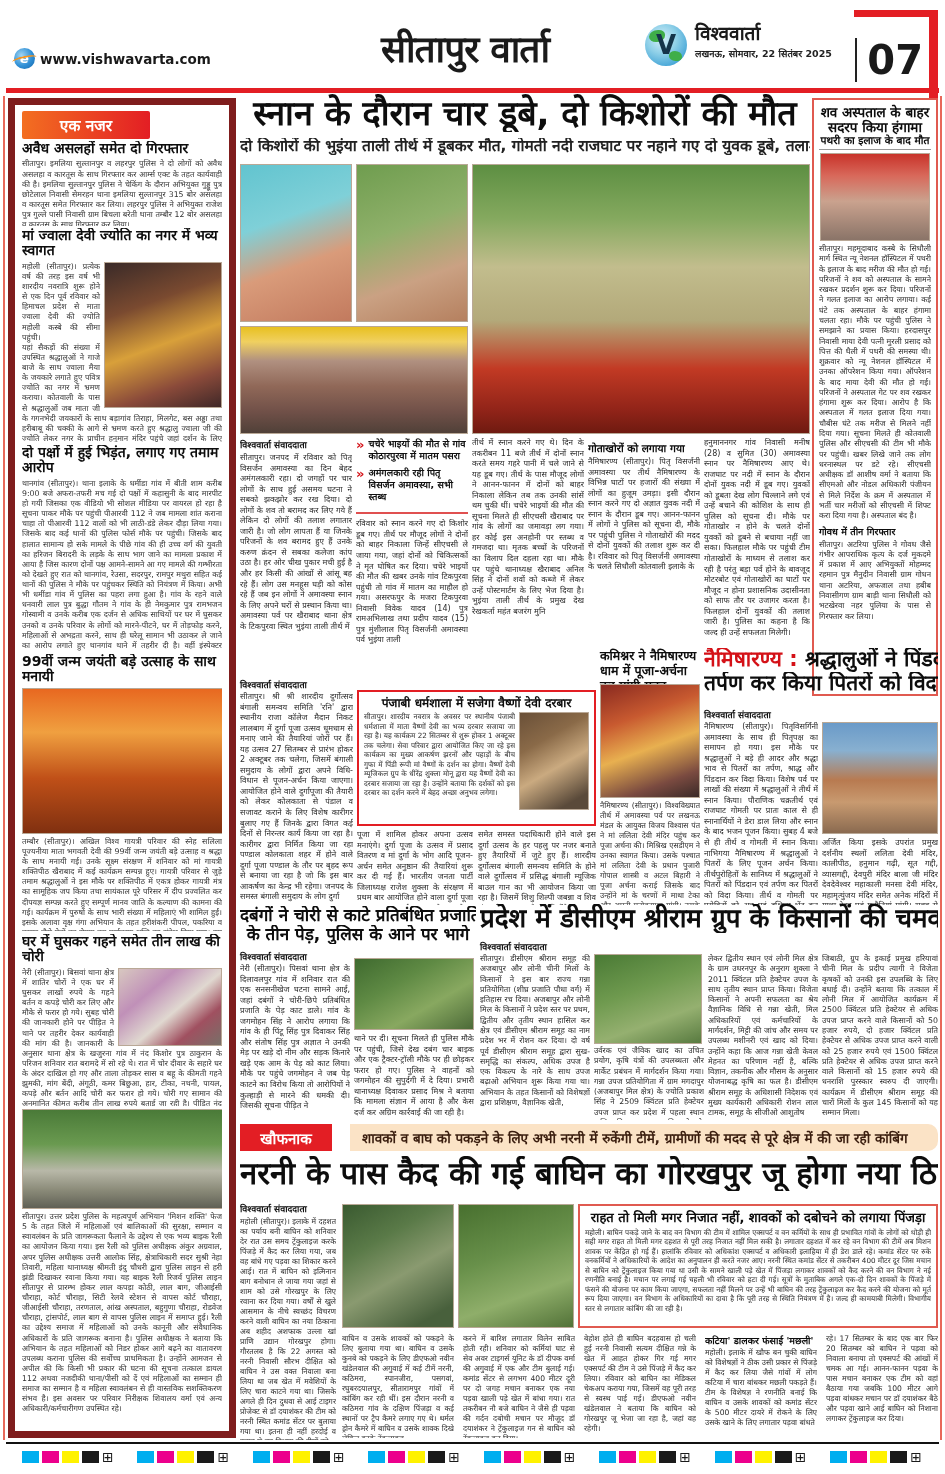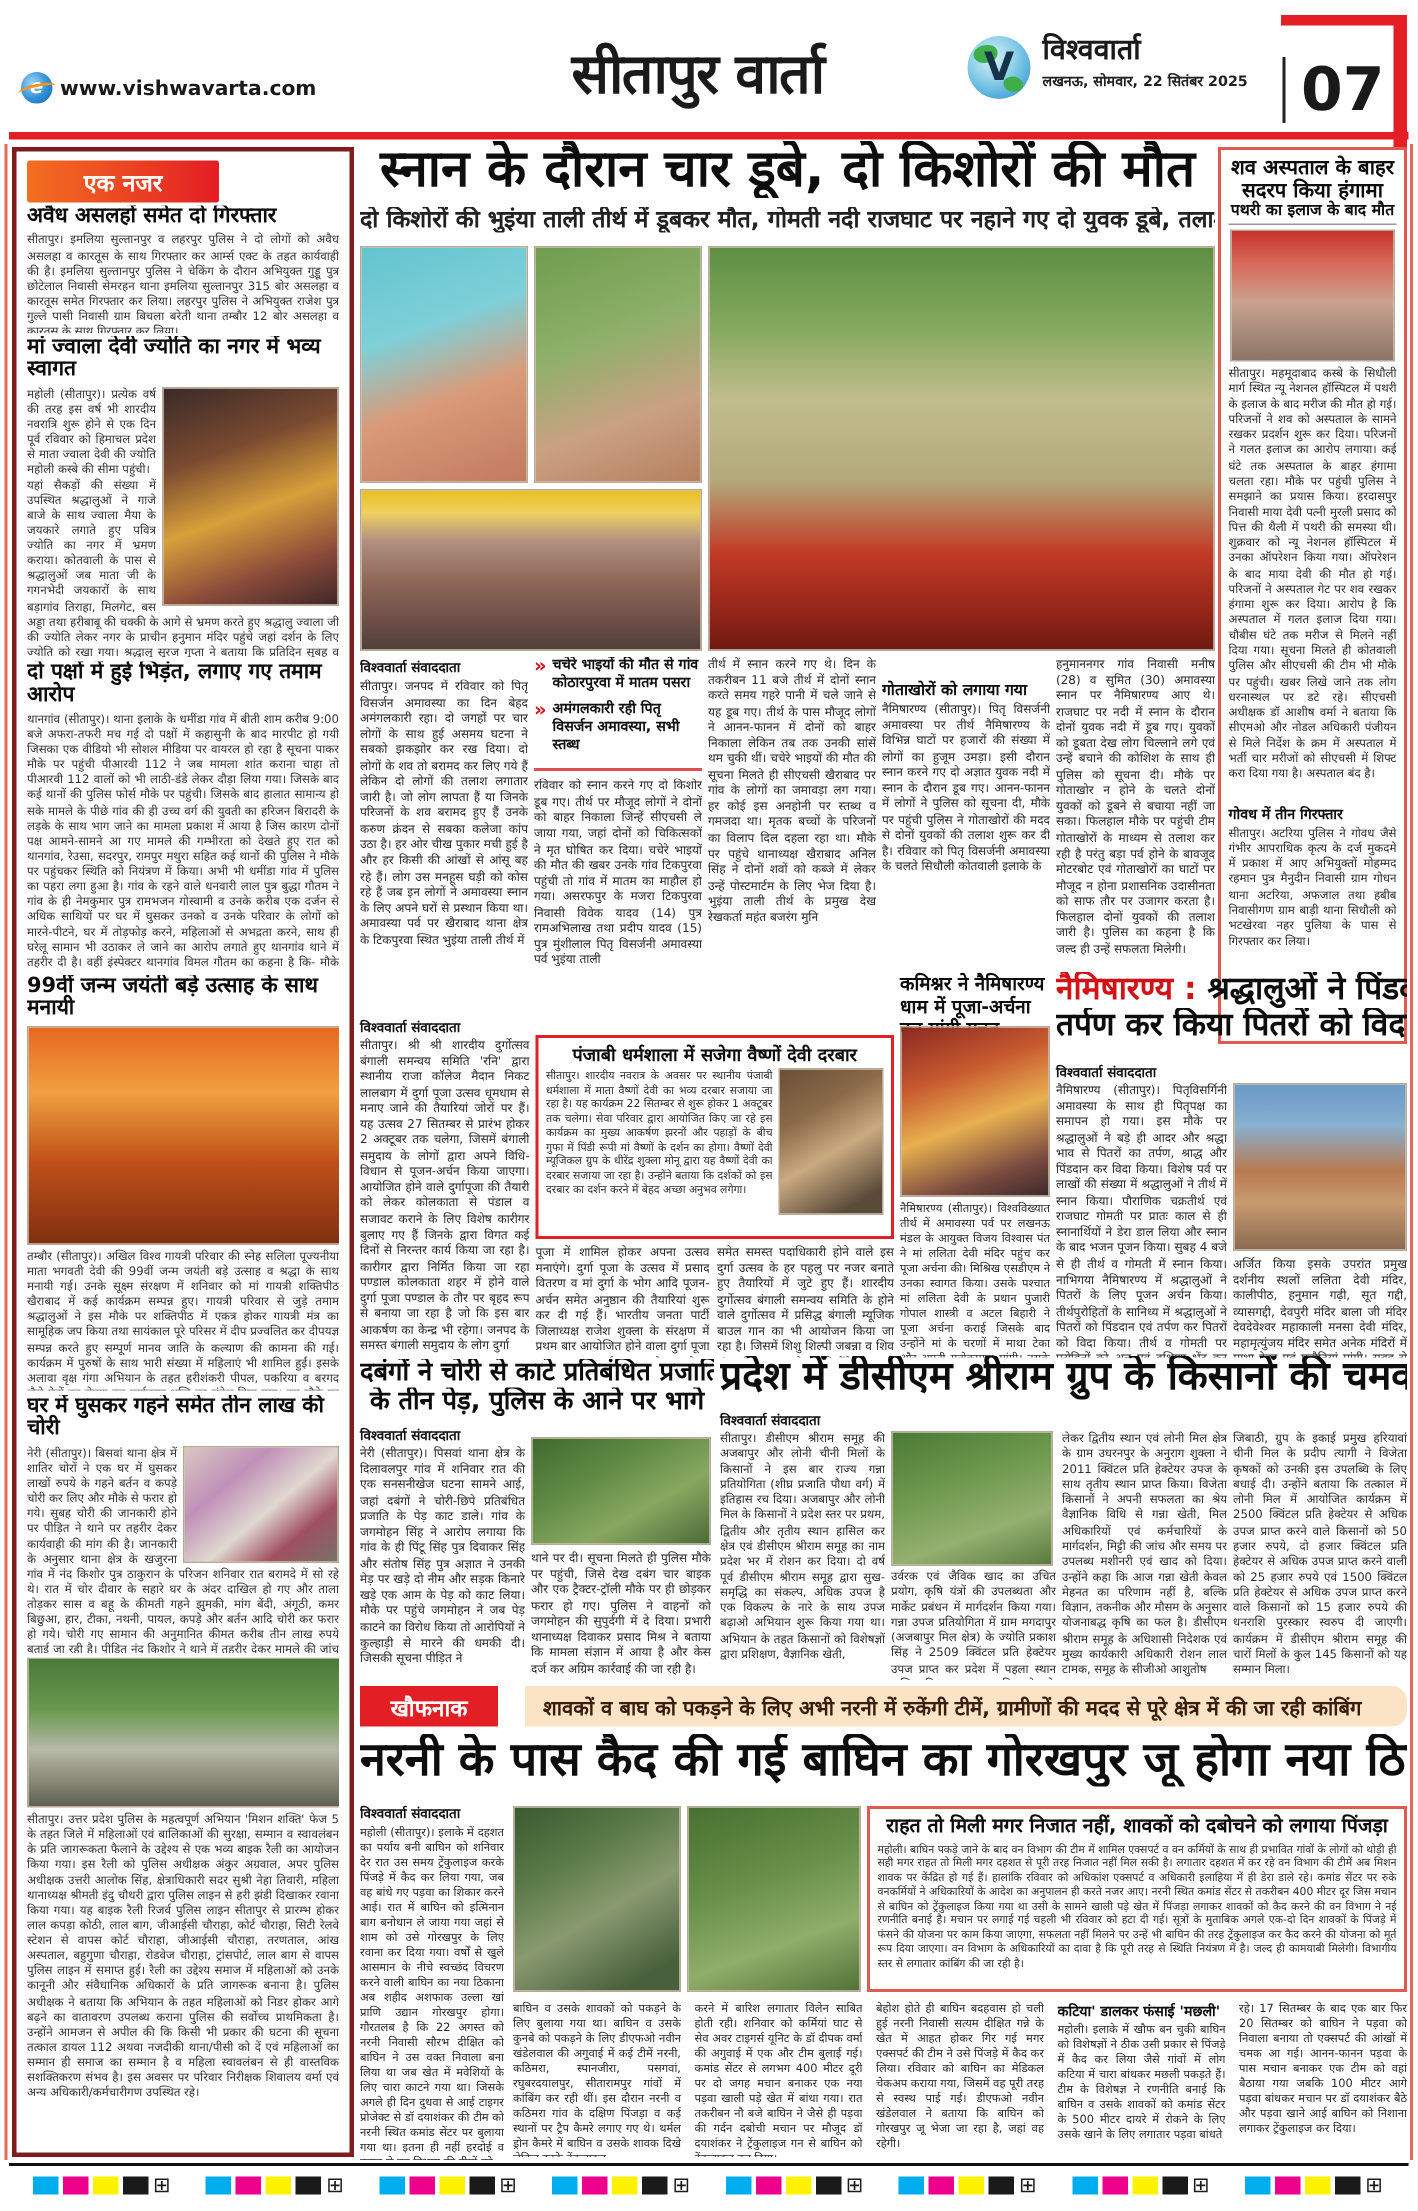--- a/index.html
+++ b/index.html
@@ -30,32 +30,32 @@
   .brandlogo::after{content:"";position:absolute;right:5px;bottom:5px;width:13px;height:10px;
      background:#3fae49;border-radius:50% 60% 40% 55%}
   .brandV{position:relative;z-index:2;font-weight:bold;font-size:26px;color:#15344a}
   .brandname{font-size:19px;font-weight:bold;line-height:1}
   .edition{font-size:9.5px;font-weight:bold;margin-top:4px;color:#222}
   .pagenobox{border-top:7px solid #e31e24;border-right:9px solid #e31e24;
      display:flex;align-items:center;justify-content:flex-end;padding-right:6px}
   .pageno{font-size:40px;font-weight:bold;border-left:2px solid #222;padding-left:10px;line-height:1.1}
   .redrule{background:#e31e24}
   
-  .sb{border:3px solid #7f1d1d;padding:5px 7px;overflow:hidden}
+  .sb{border:7px solid #7f1d1d;padding:5px 7px;overflow:hidden}
   .sb-label{width:128px;background:linear-gradient(90deg,#f36f21,#e31e24);color:#fff;
      font-size:15.5px;font-weight:bold;text-align:center;padding:3px 0;border-radius:2px}
   .sb-art{position:absolute;left:7px;right:7px;overflow:hidden}
   .sb-h{font-size:14px;font-weight:bold;line-height:1.1;margin:0 0 3px 0;color:#0d0d0d}
   .sb-b{font-size:7.8px;line-height:1.3;text-align:justify;color:#333}
   
   .bullets{border-bottom:2px solid #e05050;padding-bottom:5px;margin-bottom:5px}
   .bullet{display:flex;gap:4px;margin-bottom:5px}
   .chev{color:#d41117;font-weight:bold;font-size:13px;line-height:1}
   .btxt{font-weight:bold;font-size:9.5px;line-height:1.25;color:#111}
-  .subhd{font-weight:bold;font-size:10.5px;margin:14px 0 2px;color:#0d0d0d}
+  .subhd{font-weight:bold;font-size:10.5px;margin:3px 0 2px;color:#0d0d0d}
   
   .redbox{border:2px solid #e05a50;padding:5px;overflow:hidden;background:#fff}
   .khflabel{background:#e31e24;color:#fff;font-weight:bold;font-size:15px;
      display:flex;align-items:center;justify-content:center}
   .khfstrip{background:#fbe3c6;color:#3a1d0e;font-weight:bold;font-size:13.5px;
      display:flex;align-items:center;padding-left:12px;border-radius:0 10px 10px 0}
   
   .p-portrait1{background:linear-gradient(160deg,#62c4cf 0%,#7fd0d8 35%,#d99b7a 62%,#c27a5e 100%)}
   .p-portrait2{background:linear-gradient(160deg,#6f9d4f 0%,#8fb06a 40%,#caa183 70%,#b5805f 100%)}
   .p-crowd{background:linear-gradient(180deg,#e8c020 0%,#f0d060 14%,#b09080 32%,#906858 56%,#705048 80%,#504038 100%)}

